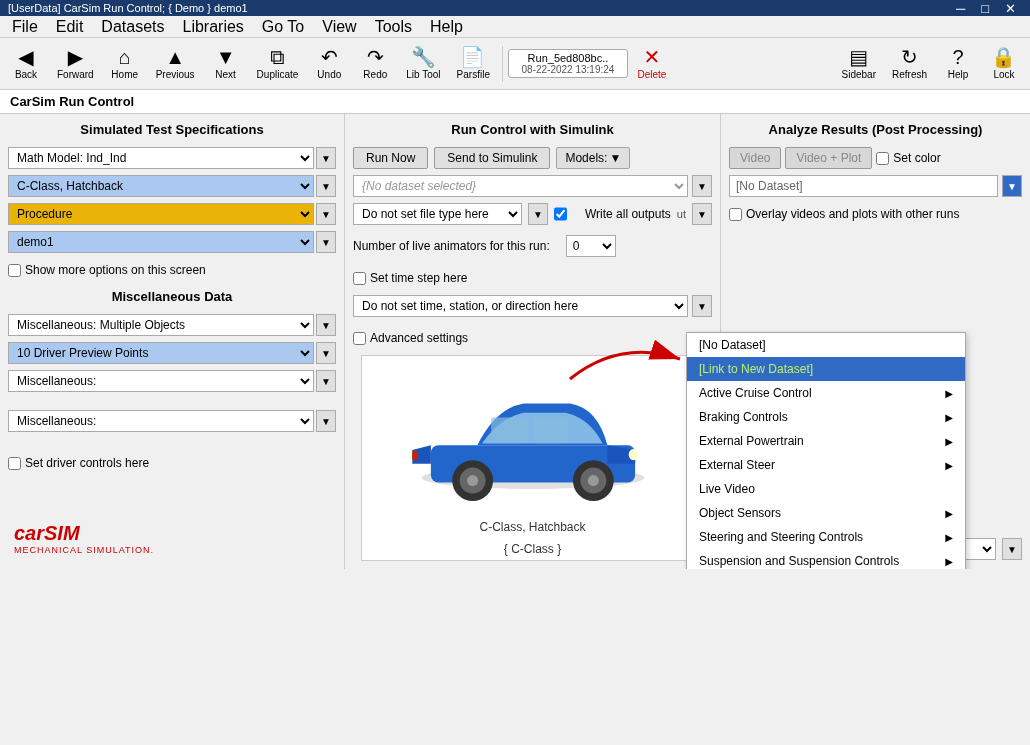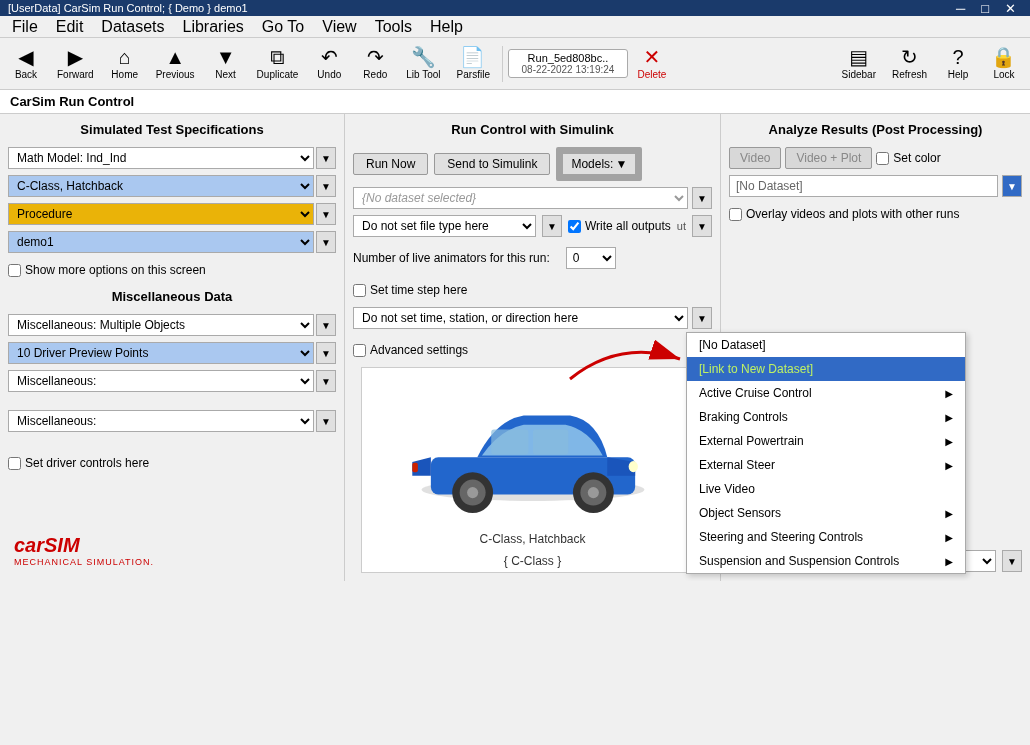--- a/index.html
+++ b/index.html
@@ -45,26 +45,26 @@
     .checkbox-label { font-size: 12px; cursor: pointer; }
 
     
     .middle-panel { flex: 1; padding: 8px; background: #f0f0f0; display: flex; flex-direction: column; gap: 6px; }
     .panel-title { font-weight: bold; font-size: 13px; text-align: center; margin-bottom: 4px; }
 
     .btn-row { display: flex; align-items: center; gap: 6px; flex-wrap: wrap; }
     .action-btn { padding: 3px 12px; border: 1px solid #999; background: #e0e0e0; cursor: pointer; font-size: 12px; border-radius: 2px; }
     .action-btn.run-now { background: #e0e0e0; }
 
-    .models-btn { display: flex; align-items: center; gap: 2px; padding: 3px 8px; border: 7px solid #a3a3a3; background: #e0e0e0; cursor: pointer; font-size: 12px; border-radius: 2px; }
+    .models-btn { display: flex; align-items: center; gap: 2px; padding: 3px 8px; border: 1px solid #a3a3a3; background: #e0e0e0; cursor: pointer; font-size: 12px; border-radius: 2px; }
 
     .input-row { display: flex; align-items: center; gap: 4px; }
     .select-full { flex: 1; padding: 2px 4px; border: 1px solid #aaa; background: white; font-size: 12px; height: 22px; cursor: pointer; }
 
-    .write-outputs-row { display: flex; align-items: center; gap: 4px; }
+    .write-outputs-row { display: flex; gap: 18px; }
 
     .number-row { display: flex; align-items: center; gap: 16px; margin: 4px 0; }
     .number-select { width: 50px; border: 1px solid #aaa; padding: 2px; background: white; font-size: 12px; }
 
     .time-station-row { display: flex; align-items: center; gap: 4px; margin: 4px 0; }
 
     .adv-settings { display: flex; align-items: center; gap: 4px; margin: 4px 0; }
 
     
     .car-image-area { border: 1px solid #ccc; background: white; margin: 0 8px; flex: 1; display: flex; flex-direction: column; align-items: center; justify-content: center; min-height: 140px; }

